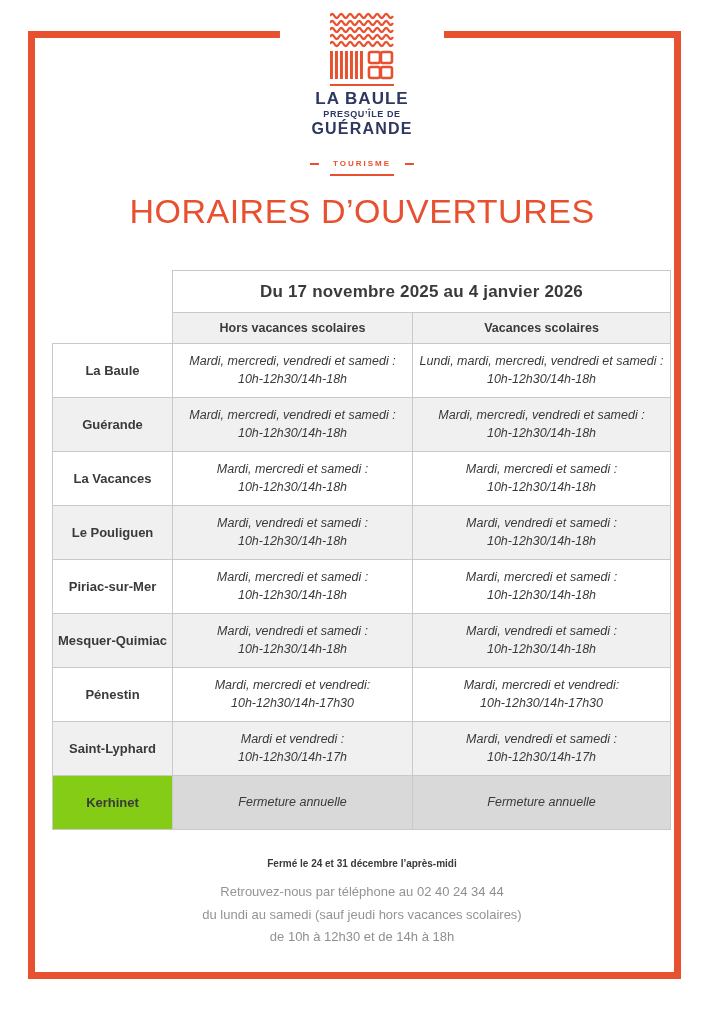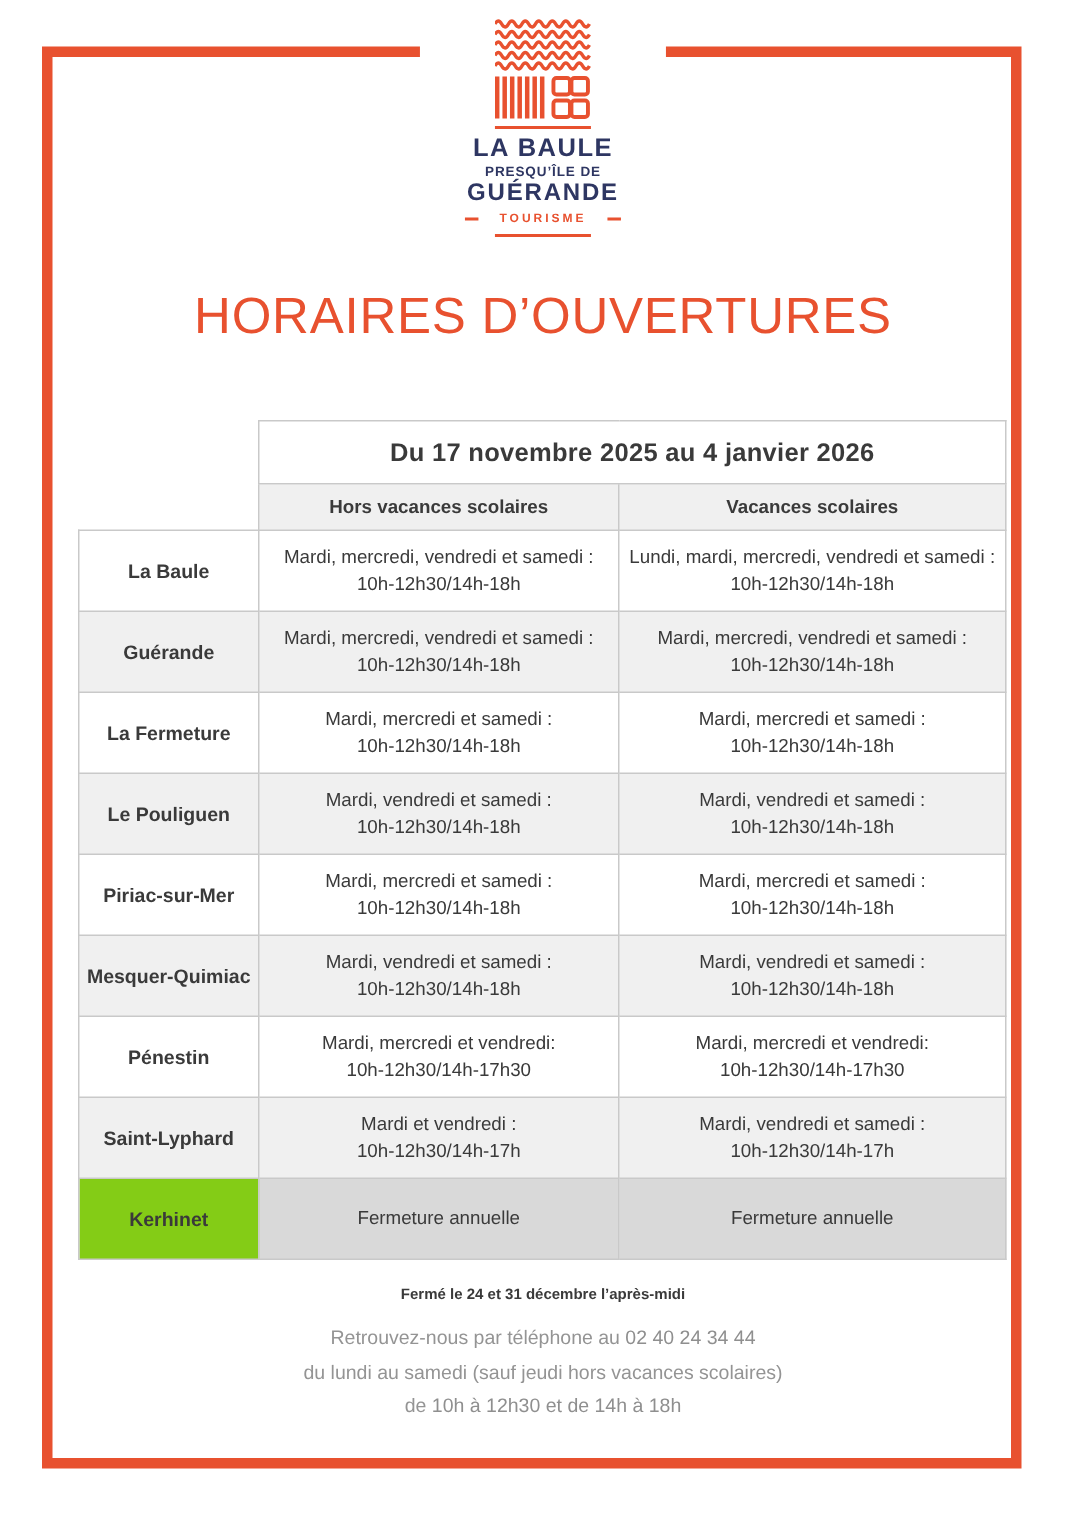--- a/index.html
+++ b/index.html
@@ -27,44 +27,44 @@
     position:absolute;top:12px;left:50%;transform:translateX(-50%);
     background:#fff;padding:0 30px 4px;z-index:2;
     display:flex;flex-direction:column;align-items:center;
   }
   .logo-icon{color:var(--orange);display:block;}
   .logo-rule{width:64px;height:2px;background:var(--orange);margin:4px 0;}
   .logo-name1{font-size:17px;font-weight:700;color:var(--navy);letter-spacing:1px;line-height:1.1;white-space:nowrap;}
   .logo-name2{font-size:9px;font-weight:700;color:var(--navy);letter-spacing:0.6px;line-height:1.25;white-space:nowrap;}
   .logo-name3{font-size:16px;font-weight:700;color:var(--navy);letter-spacing:1.2px;line-height:1.15;white-space:nowrap;}
   .logo-tagline{display:flex;align-items:center;gap:14px;color:var(--orange);
-    font-size:8px;font-weight:700;letter-spacing:2px;margin:3px 0 2px;white-space:nowrap;}
+    font-size:8px;font-weight:700;letter-spacing:2px;margin:21px 0 2px;white-space:nowrap;}
   .dash{width:9px;height:2px;background:var(--orange);display:inline-block;}
   
   .title{
     position:absolute;top:192px;left:0;width:100%;margin:0;
     text-align:center;color:var(--orange);
     font-size:34px;font-weight:400;letter-spacing:0.5px;
   }
   
   .hours-table{
-    position:absolute;left:52px;top:280px;width:618px;
+    position:absolute;left:52px;top:270px;width:618px;
     border-collapse:collapse;table-layout:fixed;
   }
   .hours-table th,.hours-table td{
     border:1px solid var(--line);text-align:center;vertical-align:middle;
     color:var(--ink);padding:3px 4px;
   }
   .hours-table .blank{border:none;background:#fff;}
   .period{height:42px;font-size:17px;font-weight:700;background:#fff;letter-spacing:0.2px;}
   .colhead{height:31px;font-size:12.5px;font-weight:700;background:var(--row-alt);}
   .hours-table tbody tr{height:54px;}
   .town{font-size:13px;font-weight:700;background:#fff;}
   .cell{font-size:12.5px;font-weight:400;line-height:1.4;}
-  .cell .days,.cell .hours{display:block;}
+  .cell .days,.cell .hours{display:block;font-style:italic;}
   tr.alt .town,tr.alt .cell{background:var(--row-alt);}
   tr.closed-row .cell{background:var(--closed);margin-top:32px;}
   tr.closed-row .town{background:#84cc16;}
   
   .footer{position:absolute;top:858px;left:0;width:100%;text-align:center;}
   .closed-notice{font-size:10px;font-weight:700;color:var(--ink);margin:0 0 14px;}
   .gray-line{font-size:13px;color:var(--muted);margin:0 0 5px;line-height:1.35;}
   .gray-line strong{font-weight:400;color:#8F8F8F;}
 </style>
 </head>
@@ -147,21 +147,21 @@
       <td class="cell">
         <span class="days">Mardi, mercredi, vendredi et samedi :</span>
         <span class="hours">10h-12h30/14h-18h</span>
       </td>
       <td class="cell">
         <span class="days">Mardi, mercredi, vendredi et samedi :</span>
         <span class="hours">10h-12h30/14h-18h</span>
       </td>
     </tr>
         <tr>
-      <th class="town">La Fermeture</th>
+      <th class="town">La Vacances</th>
       <td class="cell">
         <span class="days">Mardi, mercredi et samedi :</span>
         <span class="hours">10h-12h30/14h-18h</span>
       </td>
       <td class="cell">
         <span class="days">Mardi, mercredi et samedi :</span>
         <span class="hours">10h-12h30/14h-18h</span>
       </td>
     </tr>
         <tr class="alt">

